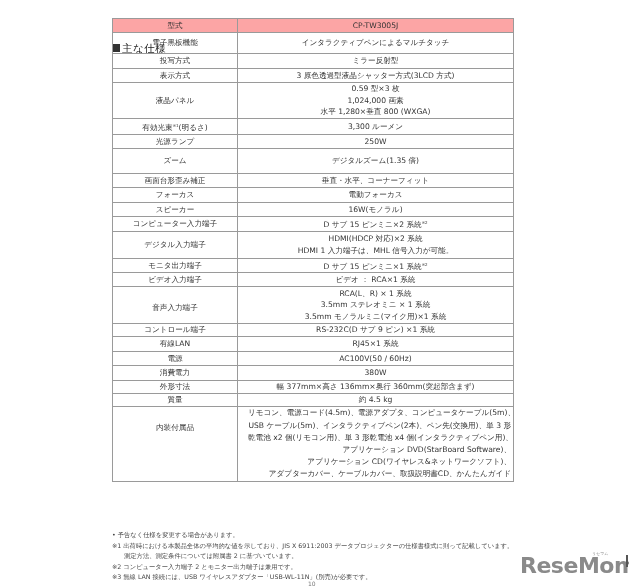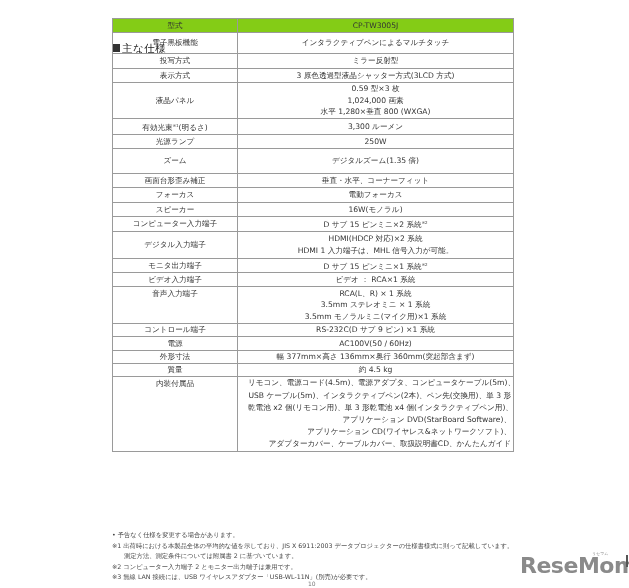--- a/index.html
+++ b/index.html
@@ -4,22 +4,22 @@
   <style>
     html, body { margin: 0; padding: 0; background: #ffffff; }
     body { width: 629px; height: 588px; position: relative; overflow: hidden;
            font-family: "DejaVu Sans", "Liberation Sans", sans-serif; color: #333; }
     .heading { position: absolute; left: 112px; top: 2px; font-size: 10.5px; color: #222; letter-spacing: 0.5px; margin-top: 40px; }
     .heading .sq { display: inline-block; width: 8px; height: 8px; background: #333; margin-right: 2px; vertical-align: 0px; }
     table.spec { position: absolute; left: 112px; top: 18px; width: 402px; border-collapse: collapse;
                  font-size: 7.6px; color: #333; table-layout: fixed; }
     table.spec td { border: 1px solid #9a9a9a; text-align: center; padding: 0 2px; line-height: 11.5px; vertical-align: middle; }
     table.spec td.k { width: 120px; }
-    table.spec tr.hdr td { background: #84cc16; }
-    table.spec td.top { vertical-align: top; padding-top: 1px; }
+    table.spec tr.hdr td { background: #fca5a5; }
+    table.spec td.top { vertical-align: top; padding-top: 15px; }
     table.spec td.left { text-align: right; padding-left: 10px; line-height: 12.2px; }
     .line { display: block; white-space: nowrap; }
     sup { font-size: 4px; vertical-align: 3px; }
     .notes { position: absolute; left: 112px; top: 530px; font-size: 6.3px; color: #444; line-height: 10.5px; }
     .notes .n { white-space: nowrap; }
     .notes .indent { padding-left: 12px; }
     .logo { position: absolute; left: 520px; top: 553px; font-family: "DejaVu Sans", sans-serif; font-weight: bold;
             font-size: 22px; color: #8a8a8a; letter-spacing: -0.5px; }
     .logo-sub { position: absolute; left: 592px; top: 551px; font-size: 4px; color: #8a8a8a; }
     .scrollmark { position: absolute; left: 626px; top: 555px; width: 2px; height: 12px; background: #555; }
@@ -128,24 +128,36 @@
         <span class="line">3.5mm ステレオミニ × 1 系統</span>
         <span class="line">3.5mm モノラルミニ(マイク用)×1 系統</span>
       </td>
     </tr>
     <tr style="height:13px">
       <td class="k">コントロール端子</td>
       <td>
           <span class="line">RS-232C(D サブ 9 ピン) ×1 系統</span>
         </td>
     </tr>
+    <tr style="height:15px">
+      <td class="k">有線LAN</td>
+      <td>
+          <span class="line">RJ45×1 系統</span>
+        </td>
+    </tr>
     <tr style="height:14px">
       <td class="k">電源</td>
       <td>
           <span class="line">AC100V(50 / 60Hz)</span>
+        </td>
+    </tr>
+    <tr style="height:15px">
+      <td class="k">消費電力</td>
+      <td>
+          <span class="line">380W</span>
         </td>
     </tr>
     <tr style="height:13px">
       <td class="k">外形寸法</td>
       <td>
           <span class="line">幅 377mm×高さ 136mm×奥行 360mm(突起部含まず)</span>
         </td>
     </tr>
     <tr style="height:13px">
       <td class="k">質量</td>

